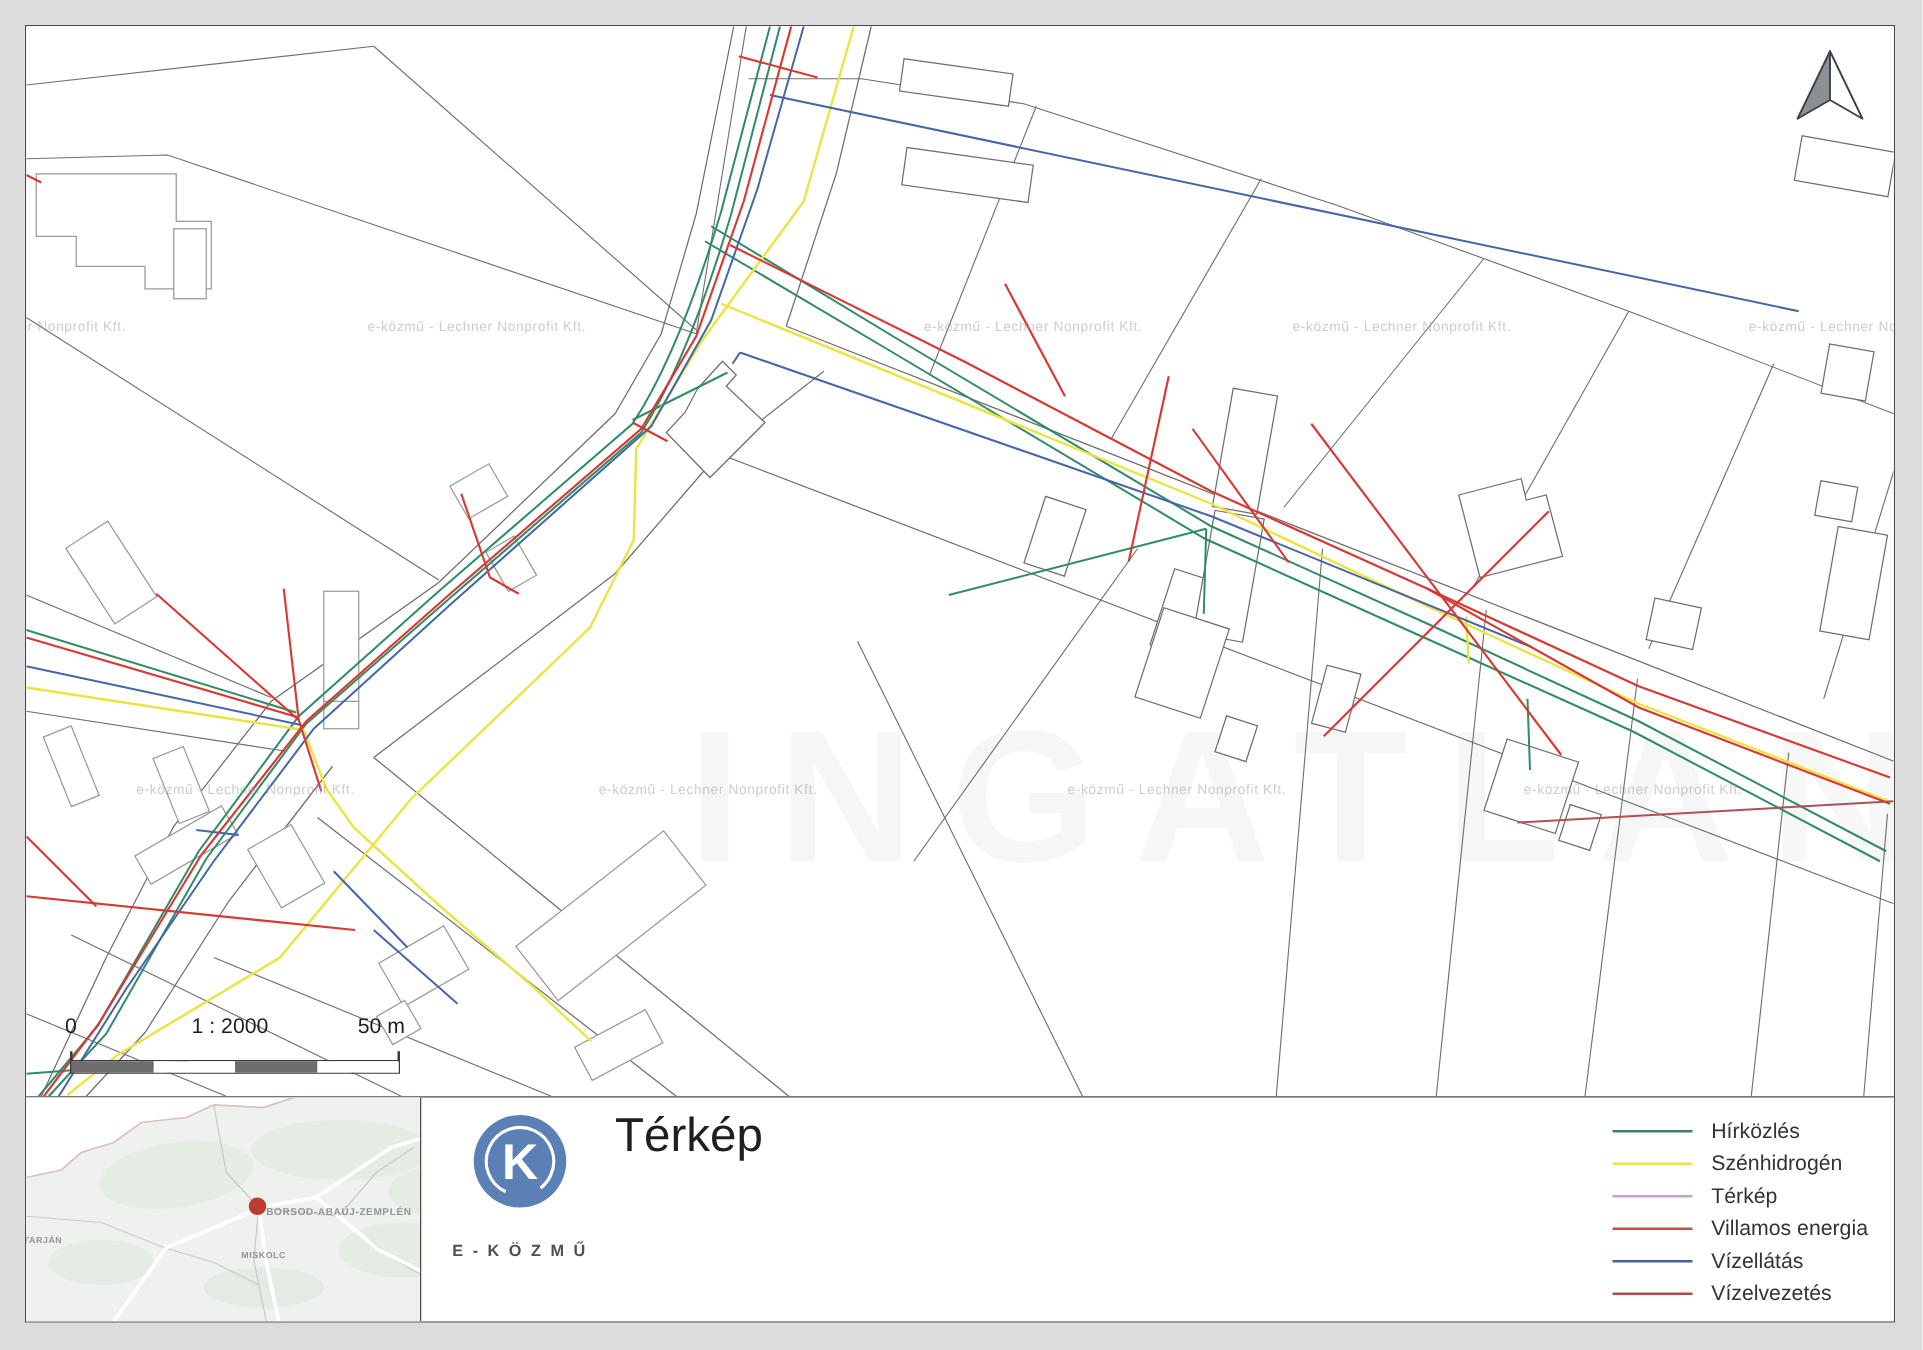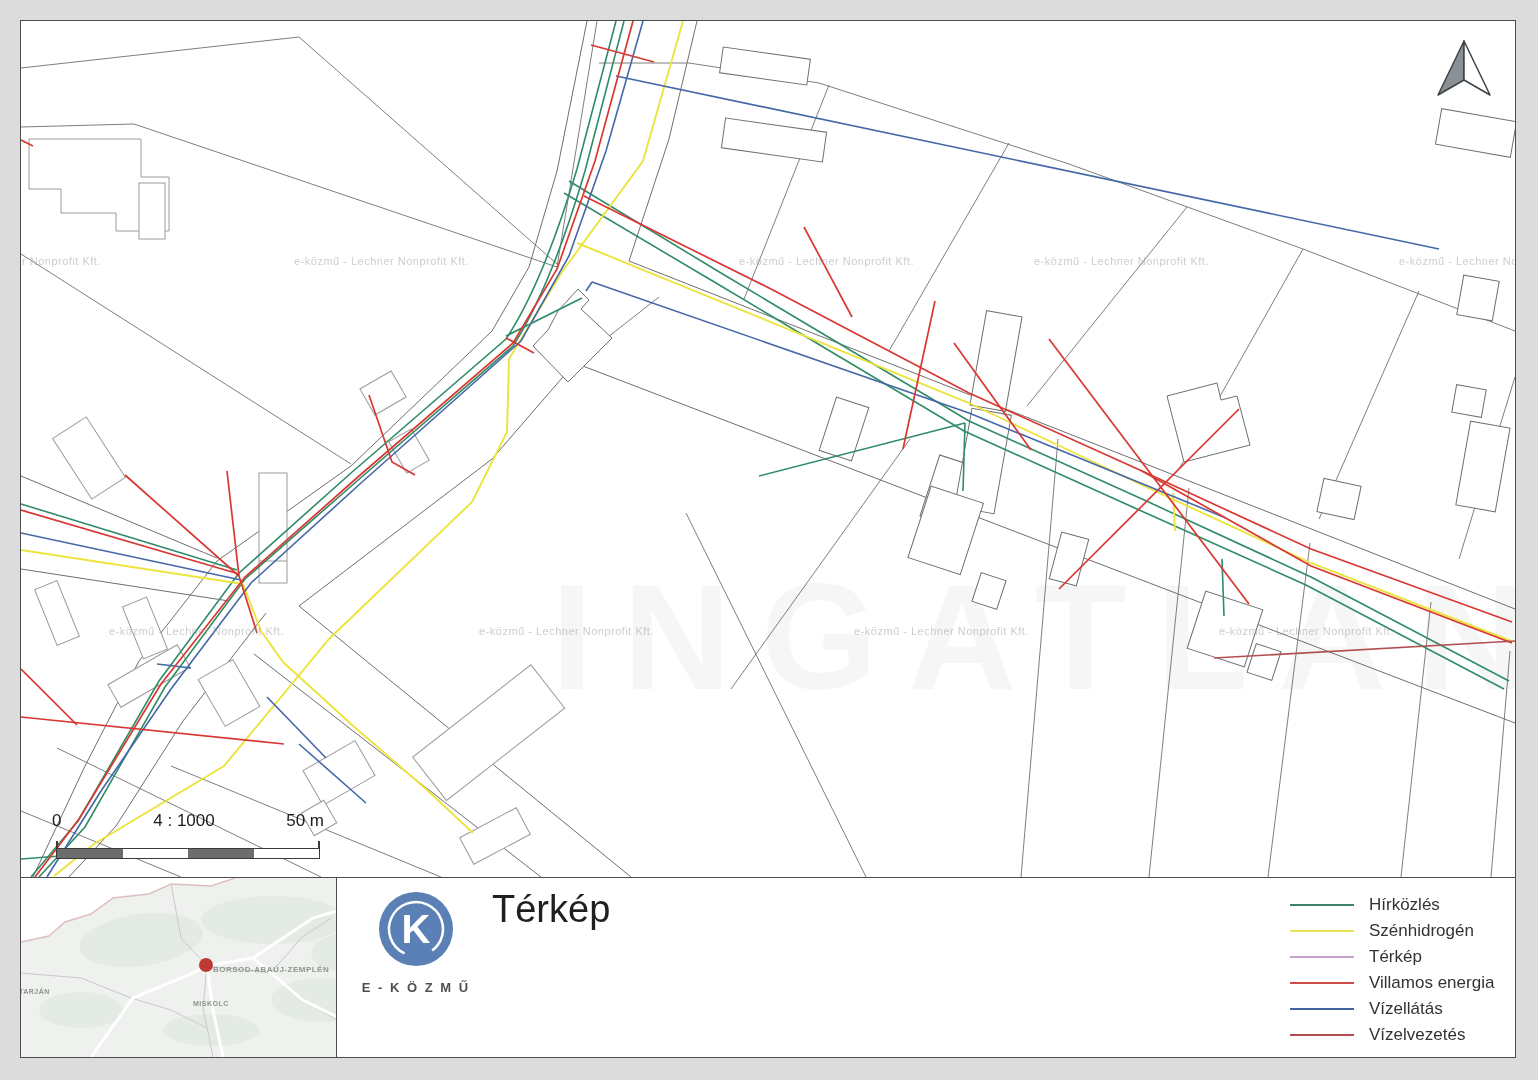--- a/index.html
+++ b/index.html
@@ -41,21 +41,21 @@
   .scalebar .seg{flex:1;height:100%;}
 
   
   .footer{
     position:absolute;left:0;right:0;bottom:0;height:180px;
     border-top:1.5px solid #4d4d4d;display:flex;box-sizing:border-box;background:#fff;
   }
   .inset-map{width:316px;border-right:1.5px solid #4d4d4d;position:relative;overflow:hidden;box-sizing:border-box;background:#f2f4f2;flex:none;}
   .footer-right{flex:1;position:relative;}
   .logo-block{position:absolute;left:24px;top:12px;width:110px;text-align:center;}
-  .logo-caption{margin-top:8px;font-size:13px;font-weight:bold;letter-spacing:2px;color:#4f4f4f;}
+  .logo-caption{margin-top:20px;font-size:13px;font-weight:bold;letter-spacing:2px;color:#4f4f4f;}
   .page-title{position:absolute;left:155px;top:10px;font-size:38px;color:#1f1f1f;}
   .legend{position:absolute;right:16px;top:14px;}
   .leg-row{display:flex;align-items:center;height:26px;}
   .leg-line{width:64px;height:2px;margin-right:15px;flex:none;}
   .leg-label{font-size:17px;color:#333333;white-space:nowrap;min-width:130px;}
   .disclaimer{position:absolute;left:20px;bottom:8px;font-size:14.5px;color:#242424;white-space:nowrap;}
   .inset-label{fill:#8e948e;font-weight:bold;letter-spacing:0.5px;}
 </style>
 </head>
 <body>
@@ -213,21 +213,21 @@
 
       <g>
         <polygon points="1443,20 1417,74 1443,59" fill="#8b9094" stroke="#3d4246" stroke-width="1.5" stroke-linejoin="round"></polygon>
         <polygon points="1443,20 1469,74 1443,59" fill="#ffffff" stroke="#3d4246" stroke-width="1.5" stroke-linejoin="round"></polygon>
       </g>
     </svg>
 
     <div class="scalebar">
       <div class="labels">
         <span class="lab-left">0</span>
-        <span class="lab-mid">4 : 1000</span>
+        <span class="lab-mid">1 : 2000</span>
         <span class="lab-right">50 m</span>
       </div>
       <div class="bar">
         <div class="tick" style="left:12px;"></div>
         <div class="tick" style="right:4px;"></div>
         <div class="segments" style="left:12px;right:4px;">
           <div class="seg" style="background:#6d6d6d;"></div>
           <div class="seg" style="background:#ffffff;"></div>
           <div class="seg" style="background:#6d6d6d;"></div>
           <div class="seg" style="background:#ffffff;"></div>

